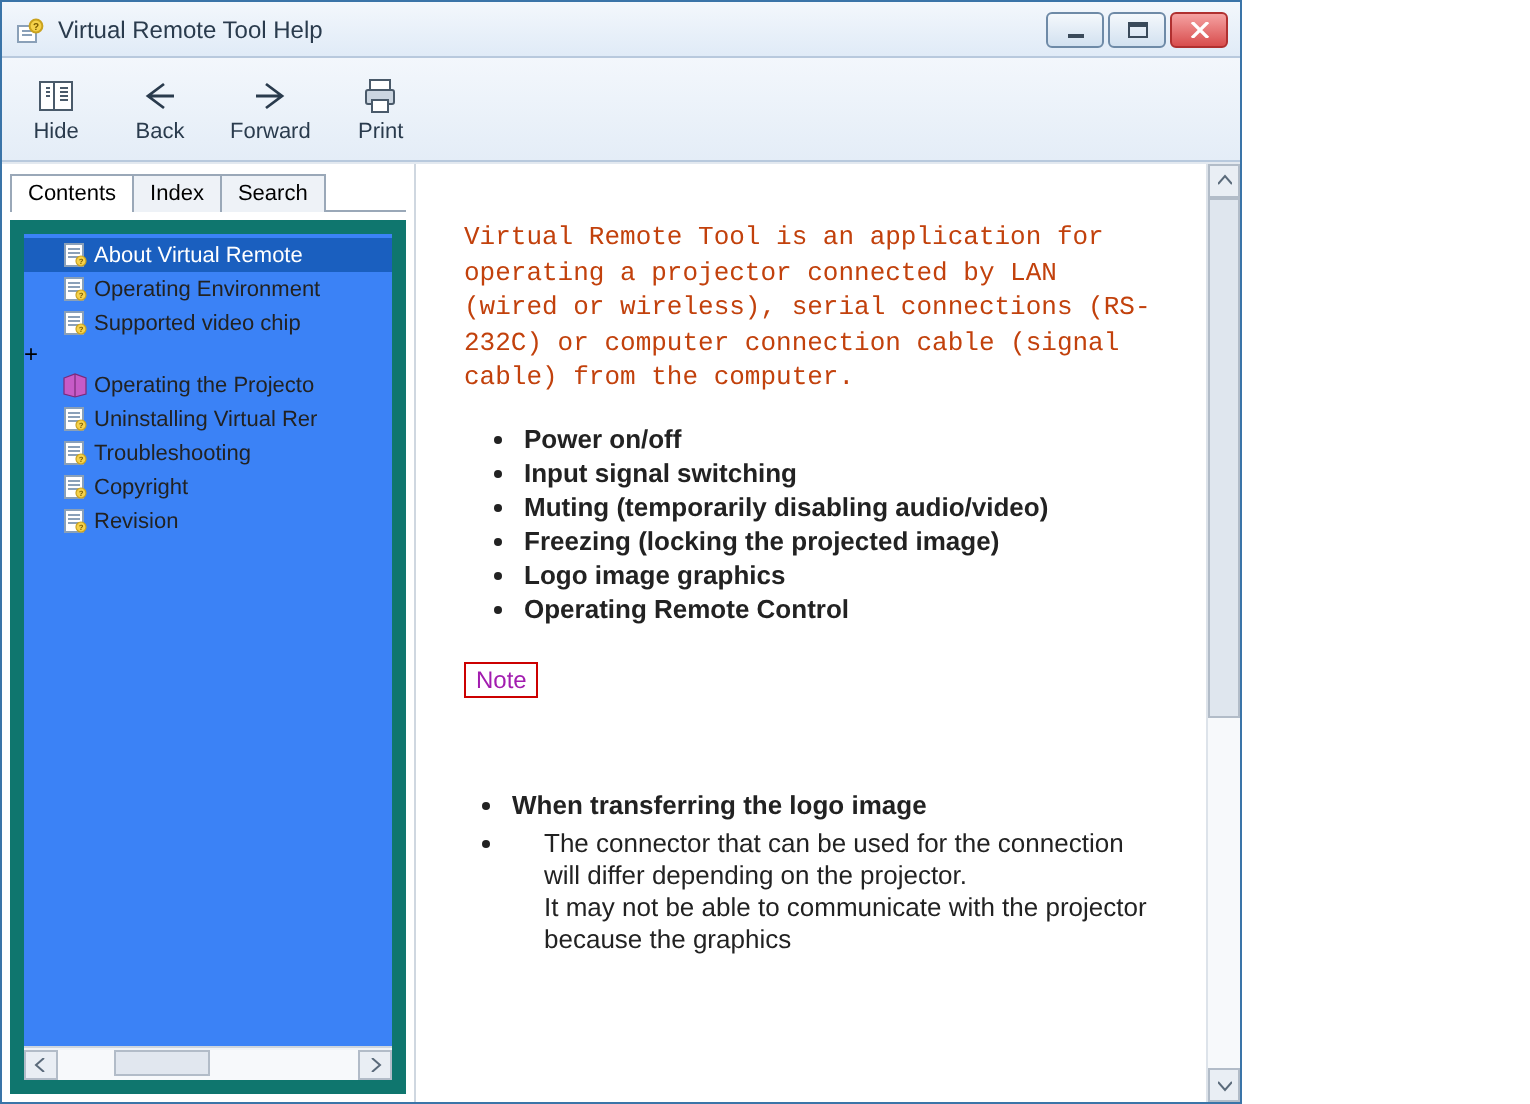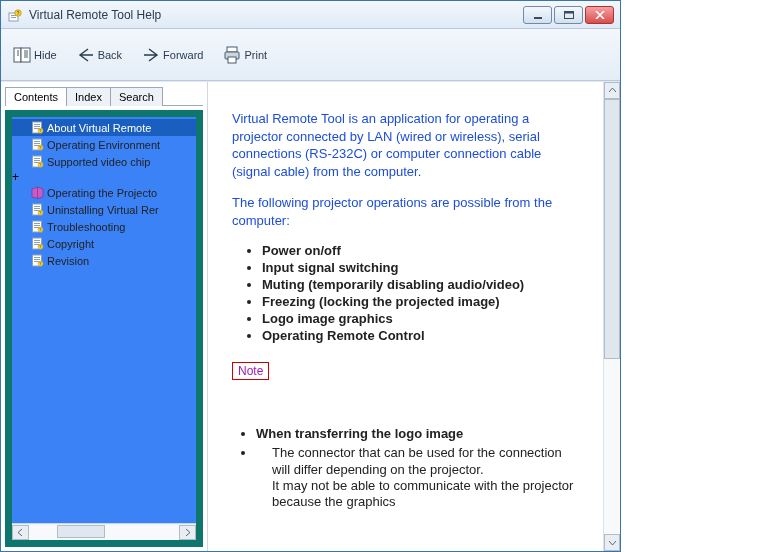--- a/index.html
+++ b/index.html
@@ -34,21 +34,21 @@
   .win-btn.close { background: linear-gradient(#f5a2a2, #d84d4d); border-color:#b03030; }
   .win-btn svg { display:block; }
 
   .toolbar {
     height: 52px;
     background: linear-gradient(#f3f7fc, #e4edf7);
     border-bottom: 1px solid #b8c9dd;
     display: flex; align-items: center;
     padding: 0 10px; gap: 18px;
   }
-  .tool-item { display:flex; flex-direction:row; align-items:center; gap:1px; cursor:default; min-width:34px;}
+  .tool-item { display:flex; flex-direction:column; align-items:center; gap:1px; cursor:default; min-width:34px;}
   .tool-item .label { font-size: 11px; color:#2a3b4d; }
   .tool-icon { width:22px; height:22px; display:flex; align-items:center; justify-content:center; }
 
   .workspace {
     flex: 1; display: flex; overflow:hidden;
     background: #fff;
     border-top: 1px solid #e3e9f0;
   }
 
   .left-pane {
@@ -100,21 +100,21 @@
     padding: 14px 24px 14px 24px;
     font-family: Arial, "Helvetica", sans-serif;
     font-size: 13px; color:#222;
     scrollbar-width: auto;
   }
   .content-scroll h1 {
     font-size:24px; font-weight:bold; margin:2px 0 2px 0;
     border-bottom:2px solid #000; padding-bottom:2px;
     font-family: Arial, sans-serif;
   }
-  .intro { margin-top:14px; color:#1d4ed8; line-height:1.35; }
+  .intro { margin-top:14px; color:#c2410c; line-height:1.35;font-family:Liberation Mono, monospace; }
   .ops-list { margin:4px 0 16px 0; padding-left:30px; }
   .ops-list li { font-weight:bold; font-size:13px; padding:1px 0; }
   .note-label {
     display:inline-block; border:1px solid #c00; color:#a21caf;
     padding:1px 5px; font-size:12px; margin:2px 0 6px 0;
   }
   .note-list { margin:0 0 0 8px; padding-left:16px; }
   .note-list > li { margin:4px 0; }
   .note-list .note-title { font-weight:bold; font-size:13px;margin-top:40px; }
   .note-body { margin:4px 0 8px 16px; font-size:13px; line-height:1.25; }
@@ -346,21 +346,20 @@
                 <path d="M2 0 L6 3.5 L2 7" fill="none" stroke="#5a6a7a"></path>
               </svg>
             </div>
         </div>
       </div>
     </div>
 
     <div class="content-pane">
       <div class="content-scroll">
         <p class="intro">Virtual Remote Tool is an application for operating a projector connected by LAN (wired or wireless), serial connections (RS-232C) or computer connection cable (signal cable) from the computer.</p>
-        <p class="intro">The following projector operations are possible from the computer:</p>
         <ul class="ops-list" id="ops">
             <li>Power on/off</li>
             <li>Input signal switching</li>
             <li>Muting (temporarily disabling audio/video)</li>
             <li>Freezing (locking the projected image)</li>
             <li>Logo image graphics</li>
             <li>Operating Remote Control</li>
           </ul>
         <div class="note-label">Note</div>
         <ul class="note-list" id="notes">

